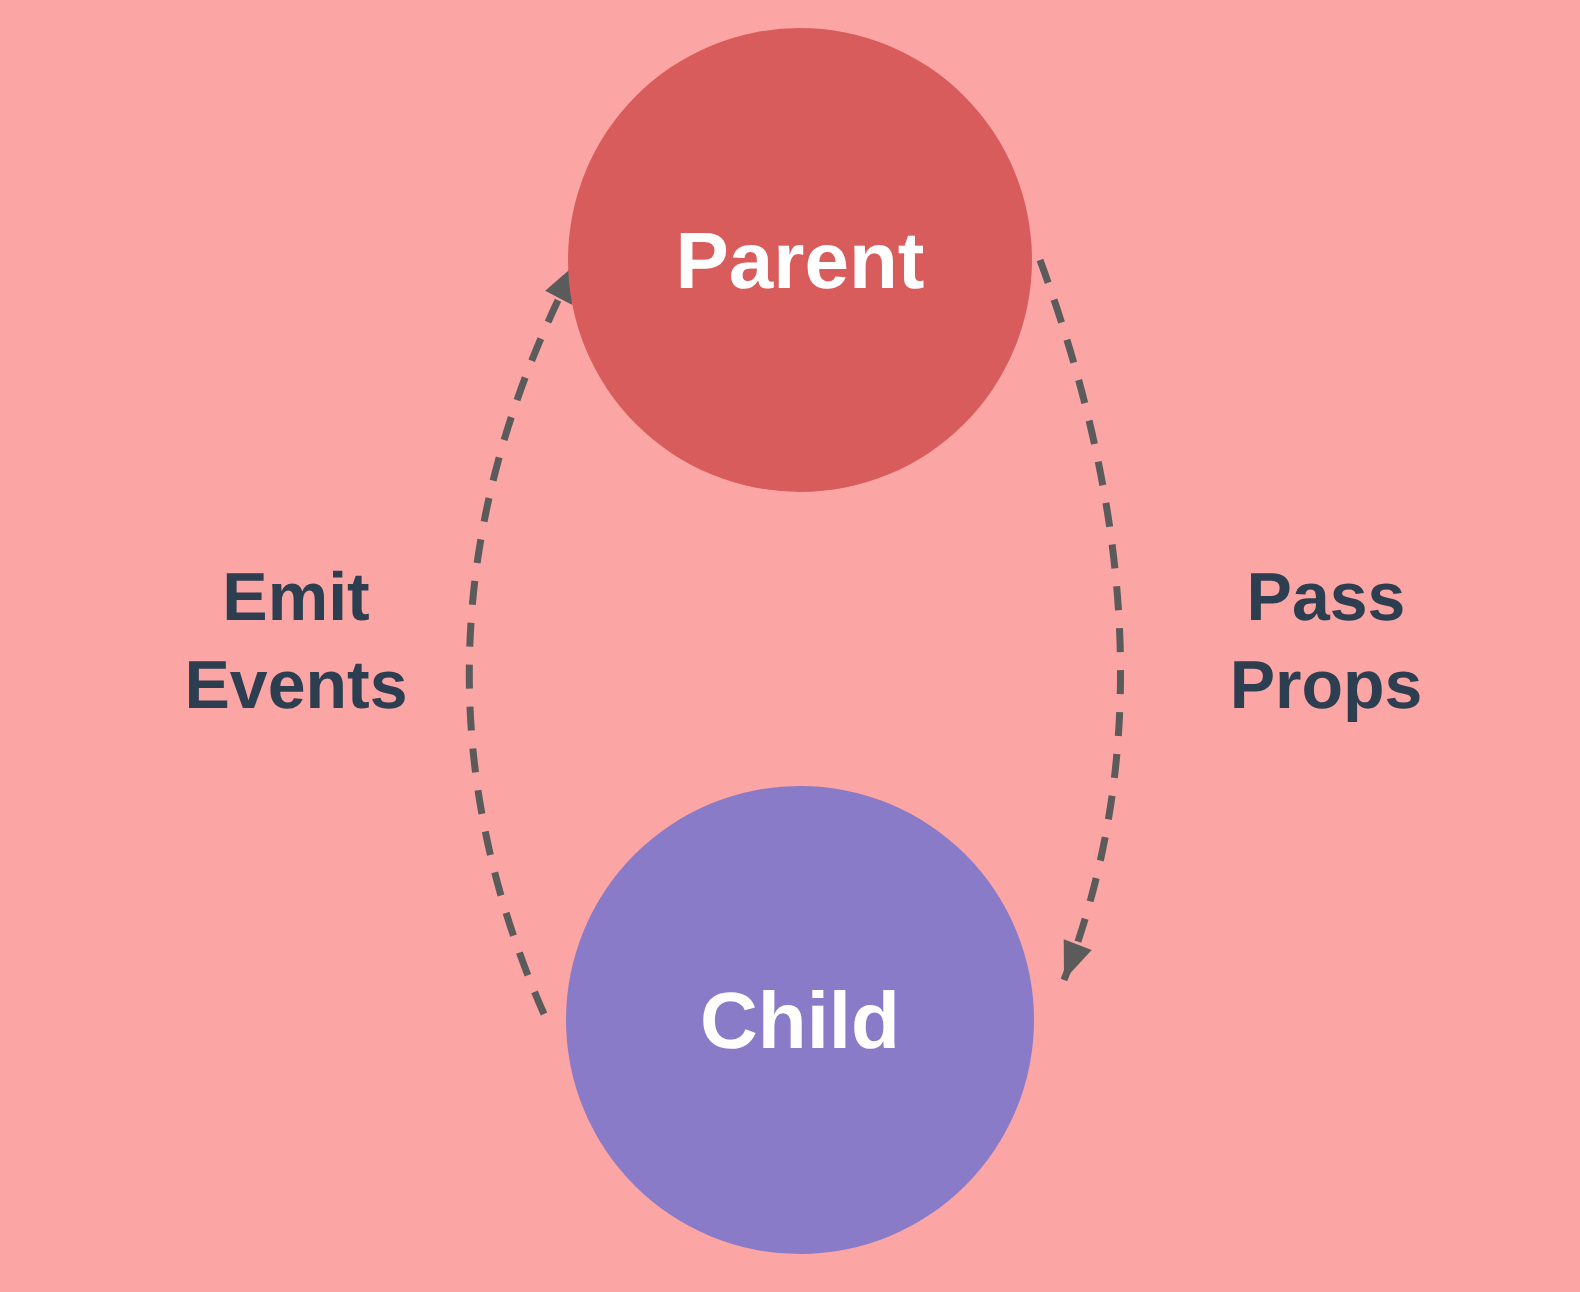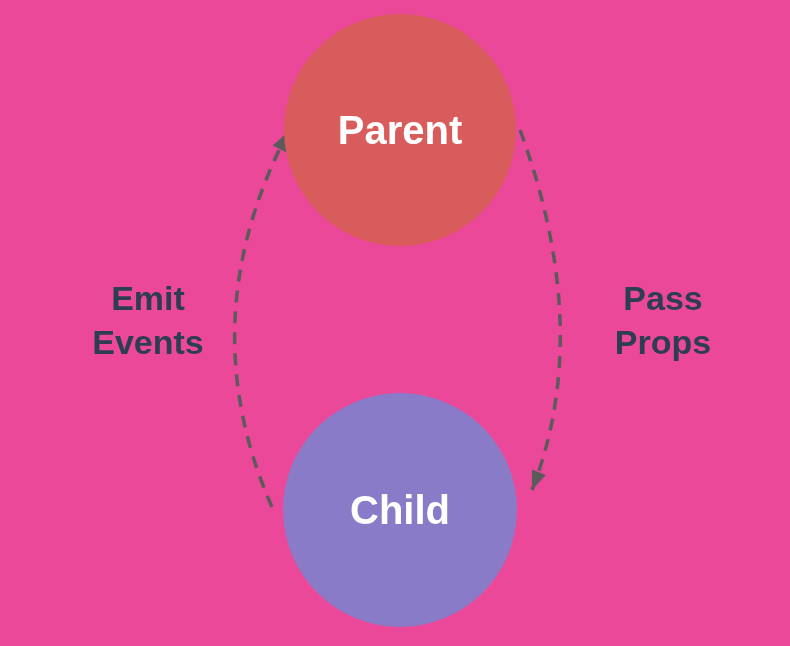--- a/index.html
+++ b/index.html
@@ -5,21 +5,21 @@
   html, body {
     margin: 0;
     padding: 0;
     background: #ffffff;
     font-family: "Liberation Sans", sans-serif;
   }
   .stage {
     position: relative;
     width: 790px;
     height: 646px;
-    background: #ec4899;
+    background: #fca5a5;
     overflow: hidden;
   }
   svg { display: block; }
   .node-label {
     font-family: "Liberation Sans", sans-serif;
     font-weight: bold;
     font-size: 40px;
   }
   .edge-label {
     font-family: "Liberation Sans", sans-serif;

